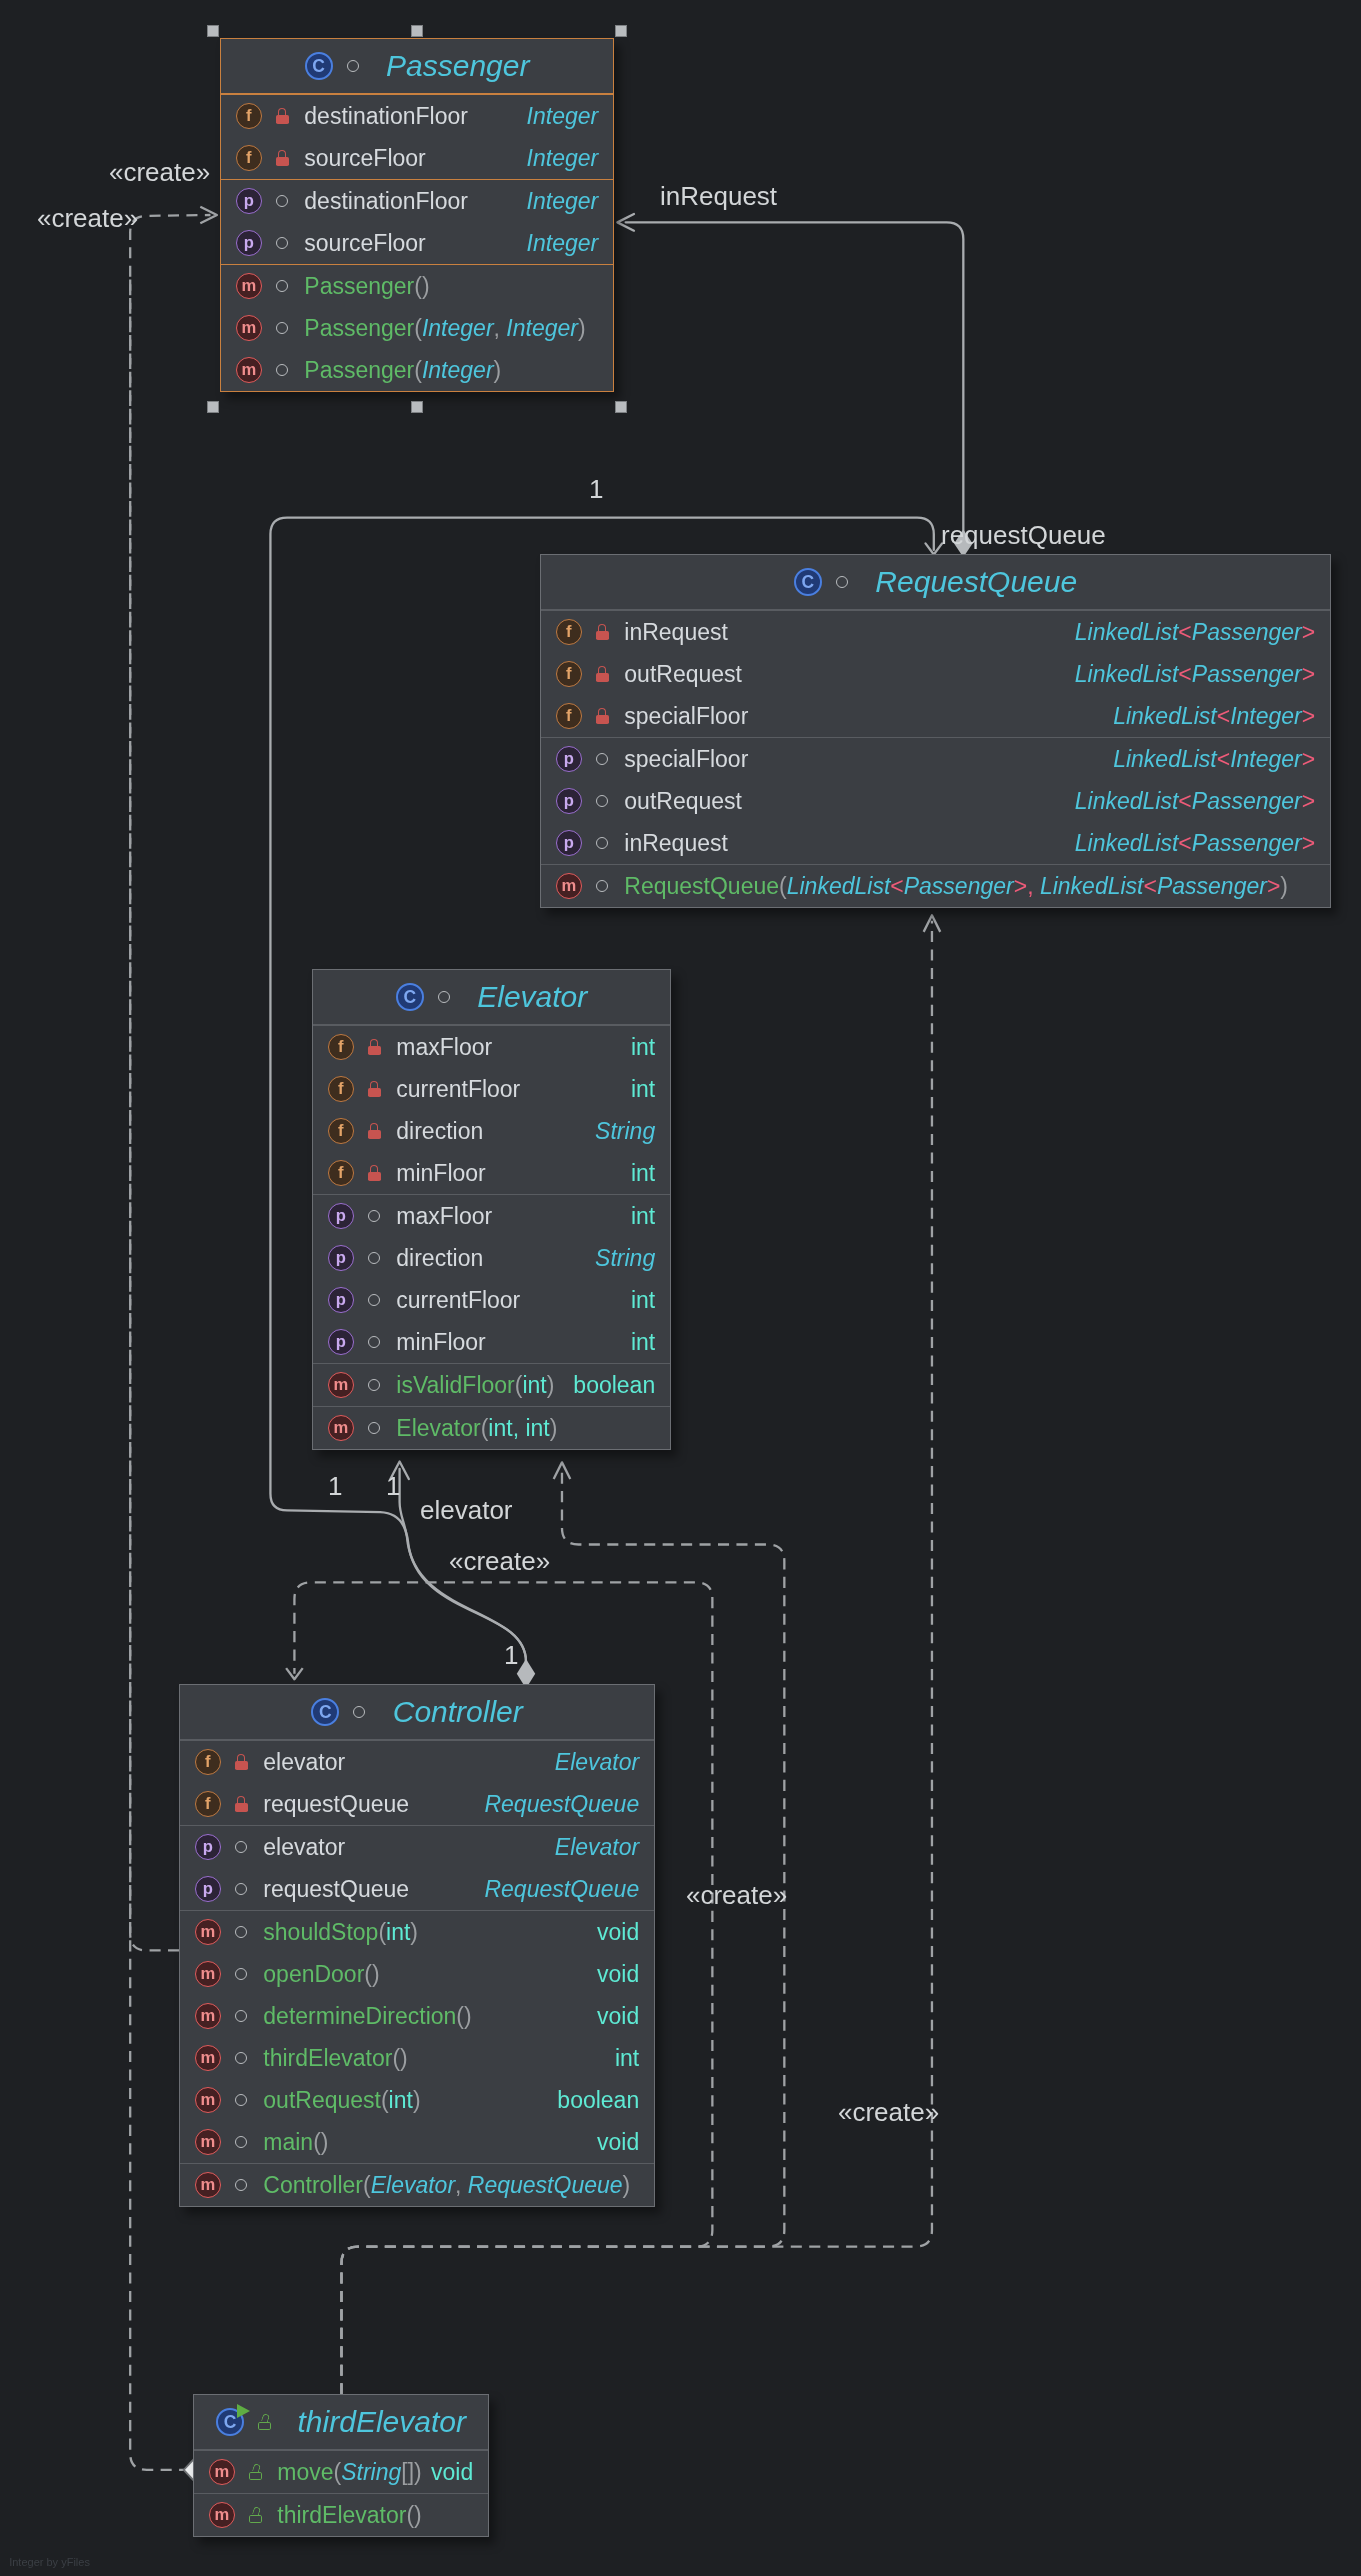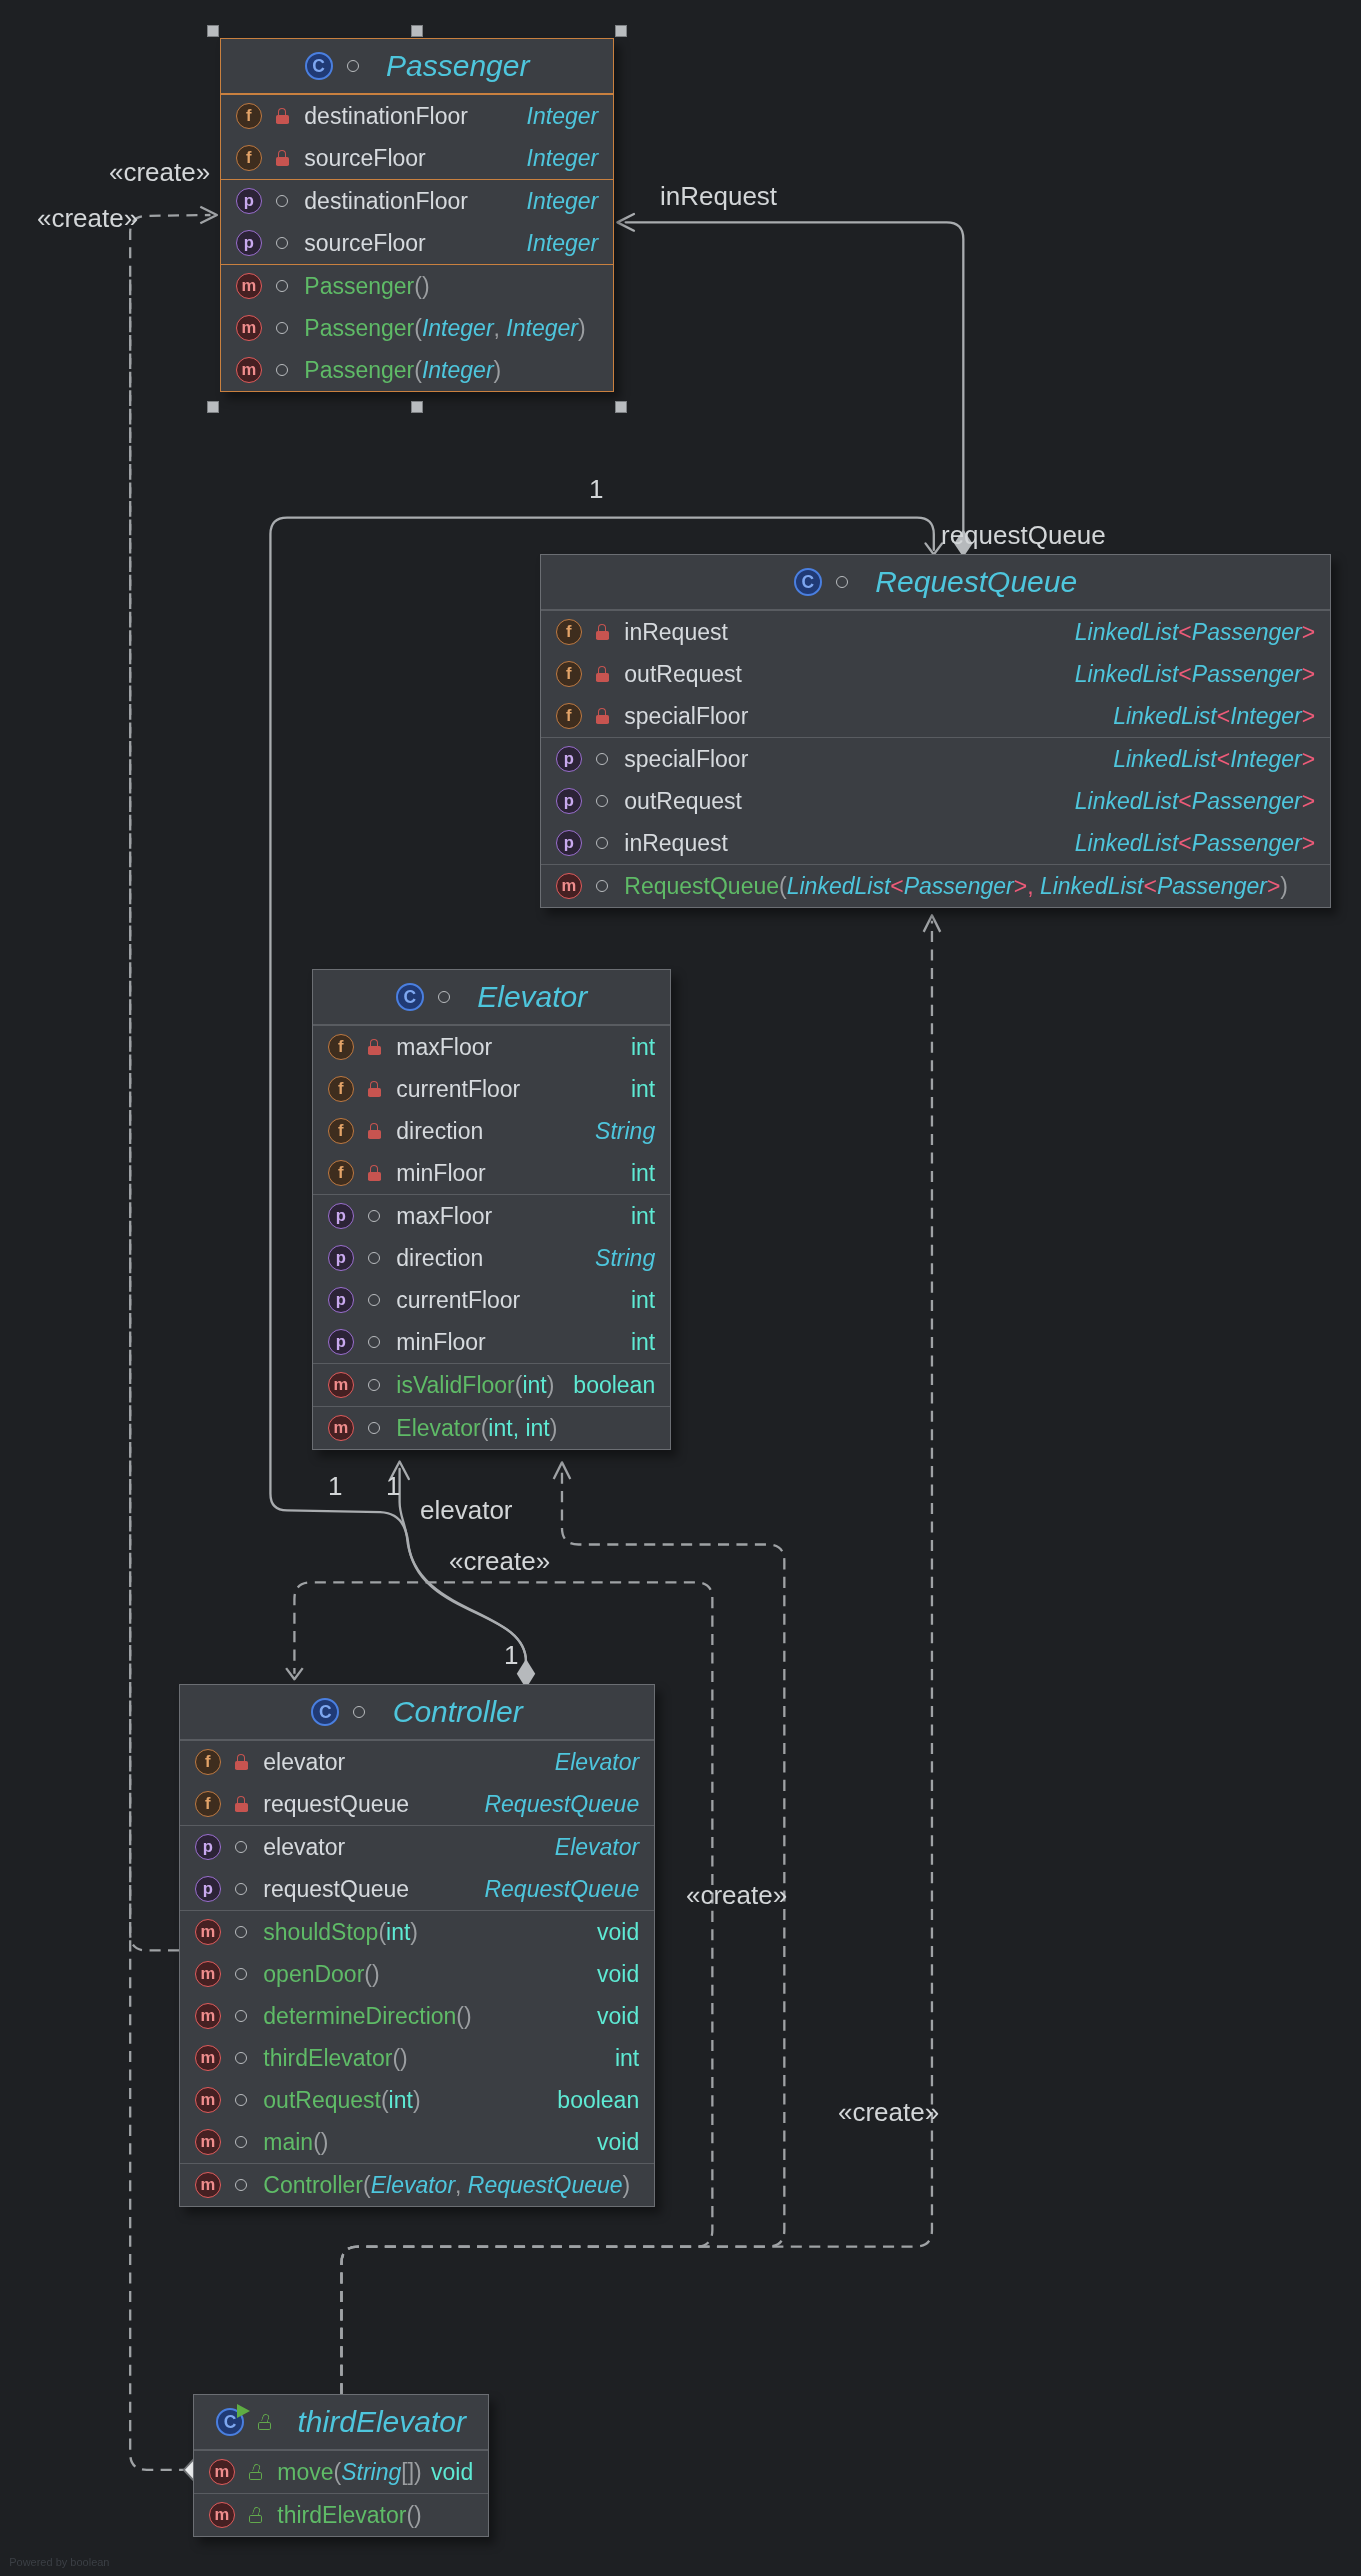--- a/index.html
+++ b/index.html
@@ -544,15 +544,15 @@
                 <span class="body"></span>
               </span>
             </span>
             <span class="mname green">thirdElevator</span>
             <span><span class="sg"> ()</span></span>
           </div>
         </div>
       </div>
     </div>
 
-  <div class="watermark">Powered by boolean</div>
+  <div class="watermark">Integer by yFiles</div>
 </div>
 
 
 </body></html>

